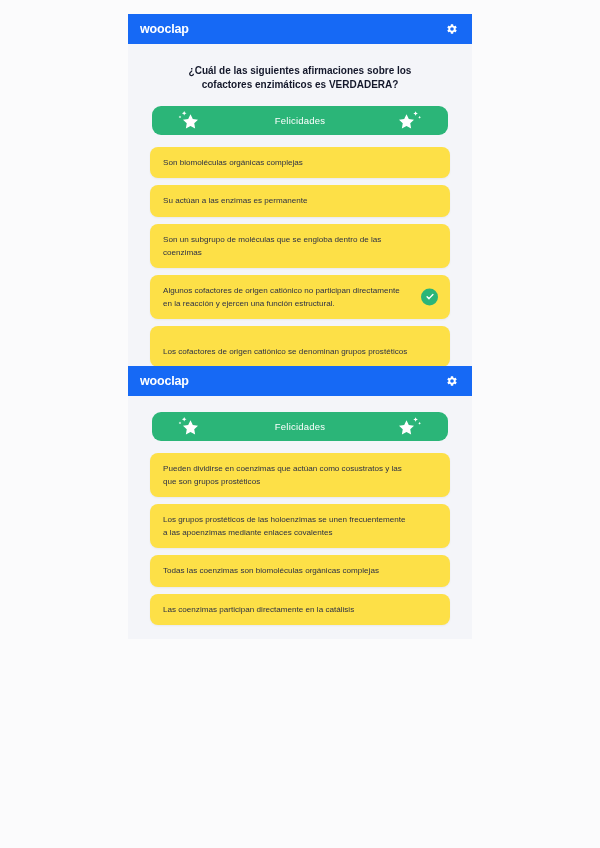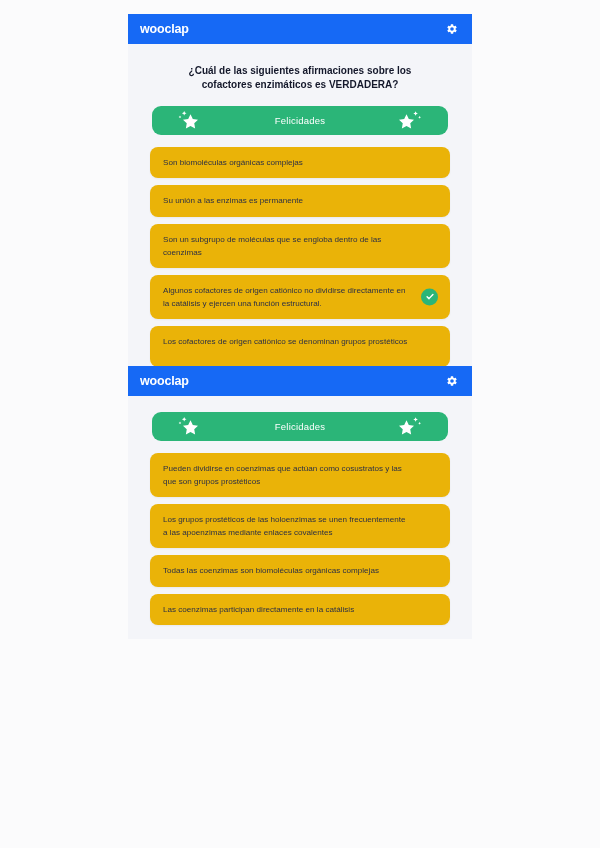--- a/index.html
+++ b/index.html
@@ -99,25 +99,25 @@
   .spark svg { display: block; }
 
   
   .options {
     display: flex;
     flex-direction: column;
     gap: 7px;
   }
   .option {
     position: relative;
-    background: #eab308;
+    background: #fde047;
     border-radius: 8px;
     min-height: 30px;
     display: flex;
-    align-items: flex-start;
+    align-items: flex-end;
     padding: 9px 40px 9px 13px;
     box-sizing: border-box;
     box-shadow: 0 1px 2px rgba(20,24,43,0.05);
     cursor: pointer;
   }
   .option-text {
     color: #2c3045;
     font-size: 8.1px;
     line-height: 1.62;
   }
@@ -172,27 +172,27 @@
             <path fill="#ffffff" d="M27.6 6.9l.42.95.95.42-.95.42-.42.95-.42-.95-.95-.42.95-.42z"></path>
           </svg>
         </span>
       </div>
 
       <div class="options">
         <div class="option">
           <span class="option-text">Son biomoléculas orgánicas complejas</span>
         </div>
         <div class="option">
-          <span class="option-text">Su unión a las enzimas es permanente</span>
+          <span class="option-text">Su actúan a las enzimas es permanente</span>
         </div>
         <div class="option tall">
           <span class="option-text">Son un subgrupo de moléculas que se engloba dentro de las coenzimas</span>
         </div>
         <div class="option tall">
-          <span class="option-text">Algunos cofactores de origen catiónico no dividirse directamente en la catálisis y ejercen una función estructural.</span>
+          <span class="option-text">Algunos cofactores de origen catiónico no participan directamente en la reacción y ejercen una función estructural.</span>
           <span class="check">
             <svg width="10" height="10" viewBox="0 0 24 24" aria-hidden="true">
               <path fill="none" stroke="#ffffff" stroke-width="3.4" stroke-linecap="round" stroke-linejoin="round" d="M5 12.5l4.6 4.6L19 7.4"></path>
             </svg>
           </span>
         </div>
         <div class="option tall">
           <span class="option-text">Los cofactores de origen catiónico se denominan grupos prostéticos</span>
         </div>
       </div>

